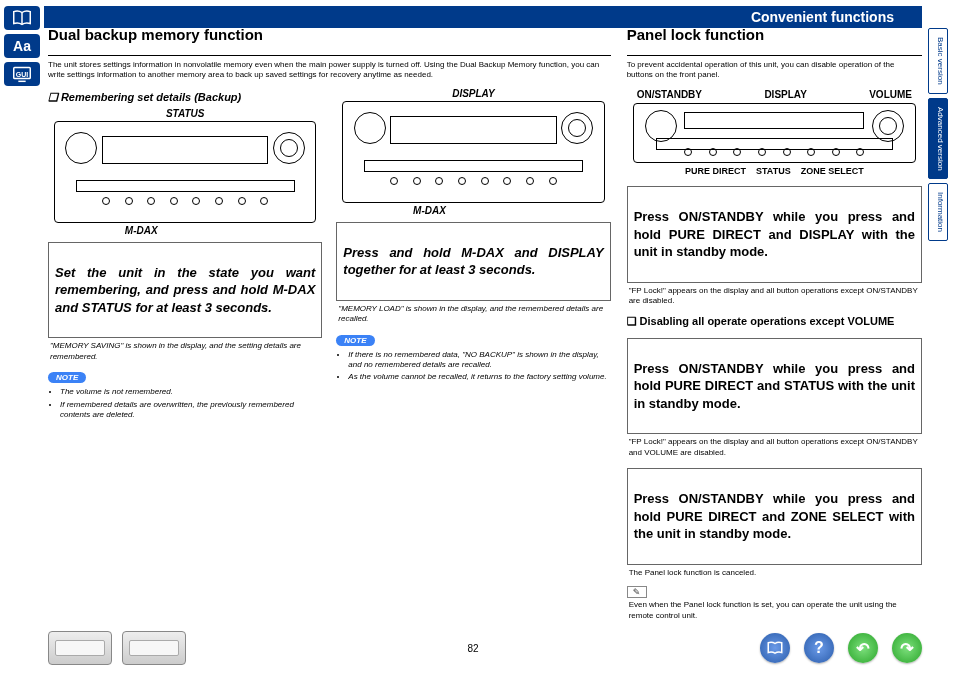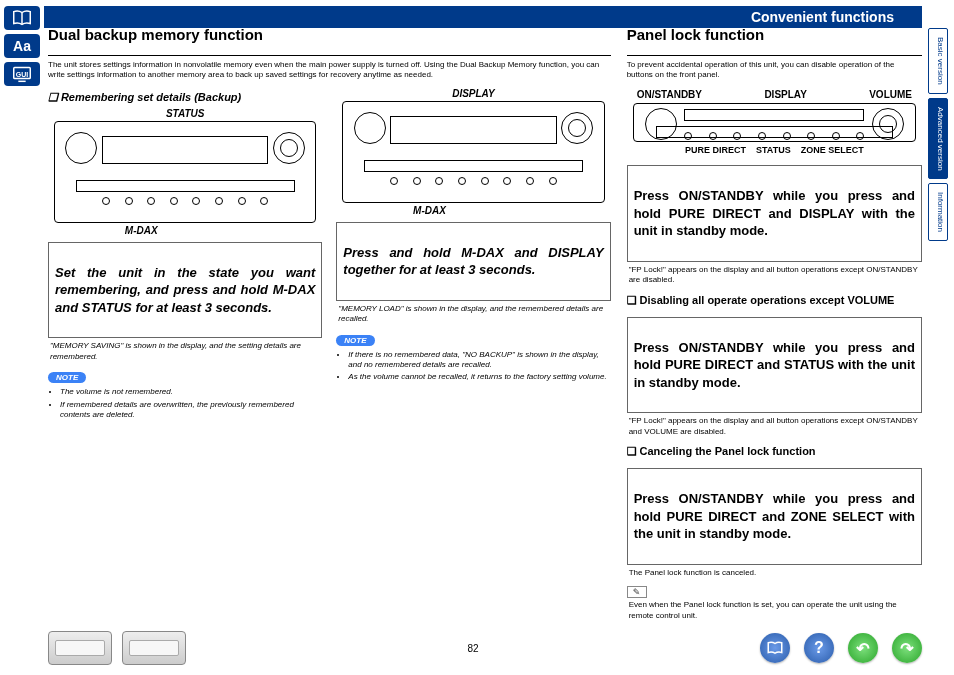--- a/index.html
+++ b/index.html
@@ -359,21 +359,20 @@
       <span>ZONE SELECT</span>
     </div>
 
     <div class="instr-box"><b><span>Press ON/STANDBY while you press and hold PURE DIRECT and DISPLAY with the unit in standby mode.</span></b></div>
     <div class="after">"FP Lock!" appears on the display and all button operations except ON/STANDBY are disabled.</div>
 
     <h2>Disabling all operate operations except VOLUME</h2>
     <div class="instr-box"><b><span>Press ON/STANDBY while you press and hold PURE DIRECT and STATUS with the unit in standby mode.</span></b></div>
     <div class="after">"FP Lock!" appears on the display and all button operations except ON/STANDBY and VOLUME are disabled.</div>
 
-    <h2>Canceling the Panel lock function</h2>
     <div class="instr-box"><b><span>Press ON/STANDBY while you press and hold PURE DIRECT and ZONE SELECT with the unit in standby mode.</span></b></div>
     <div class="after">The Panel lock function is canceled.</div>
 
     <div class="pencil">✎</div>
     <div class="after">Even when the Panel lock function is set, you can operate the unit using the remote control unit.</div>
   </div>
 </div>
 
 <div class="footer">
   <div class="thumbs">

